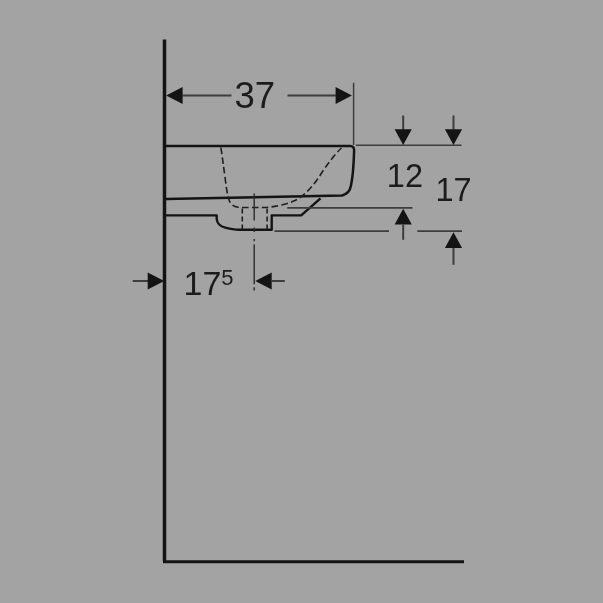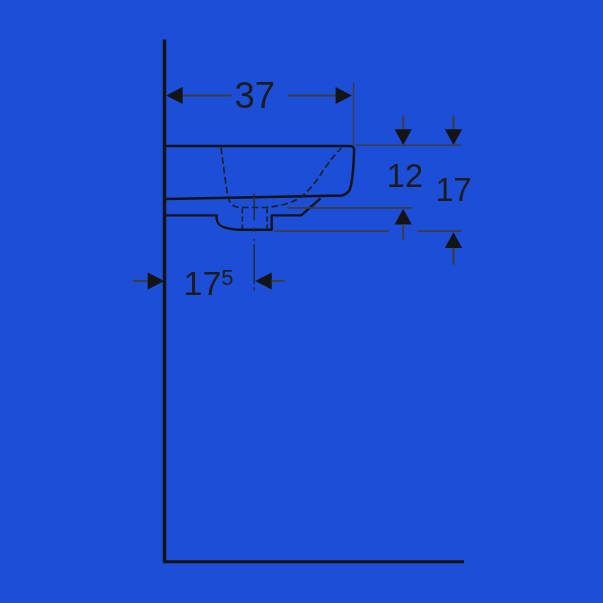--- a/index.html
+++ b/index.html
@@ -1,16 +1,16 @@
 <!DOCTYPE html>
 <html><head>
 <meta charset="utf-8">
 <style>
   html,body{margin:0;padding:0;background:#ffffff;}
-  .page{width:603px;height:603px;position:relative;background:#1d4ed8;}
+  .page{width:603px;height:603px;position:relative;background:#a3a3a3;}
   svg text{font-family:"Liberation Sans",sans-serif;fill:#1c1c1c;}
 </style>
 </head>
 <body>
 
 <div class="page">
 <svg width="603" height="603" viewBox="0 0 603 603" xmlns="http://www.w3.org/2000/svg">
 
   <line x1="164.5" y1="39.6" x2="164.5" y2="561" stroke="#141414" stroke-width="3.5"></line>
 

